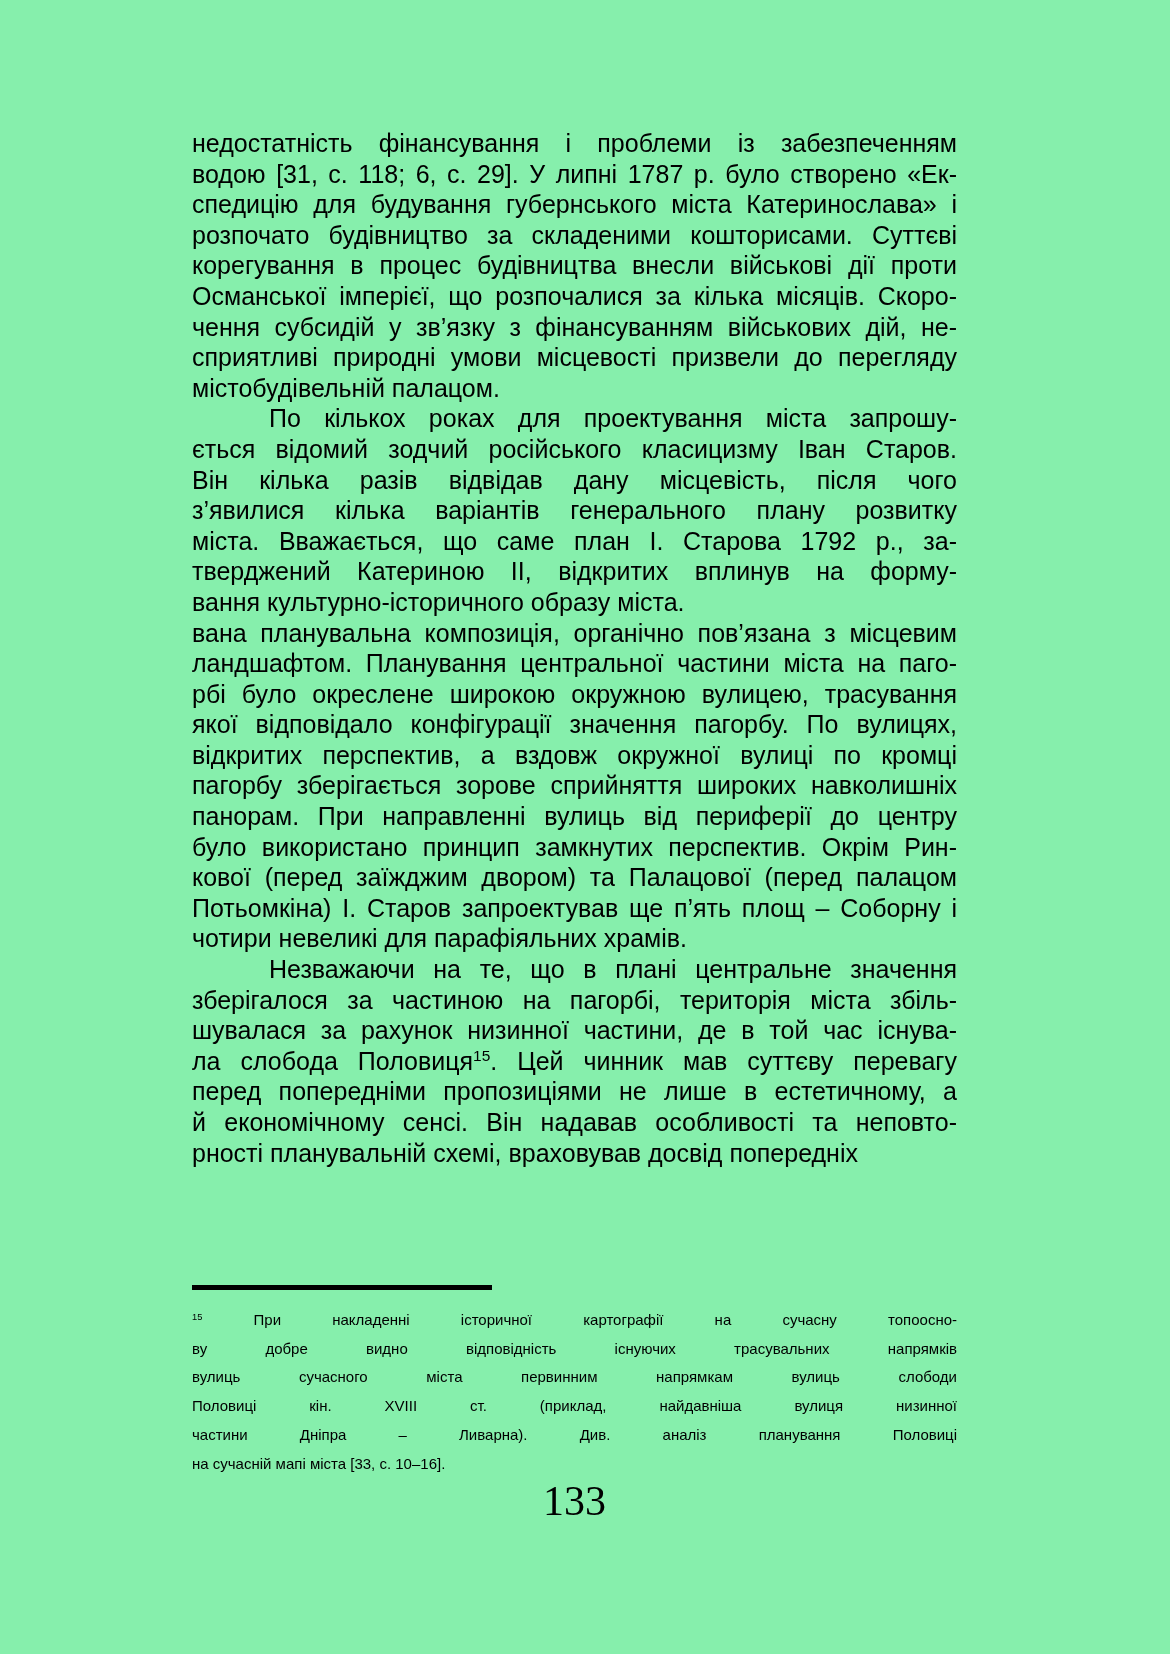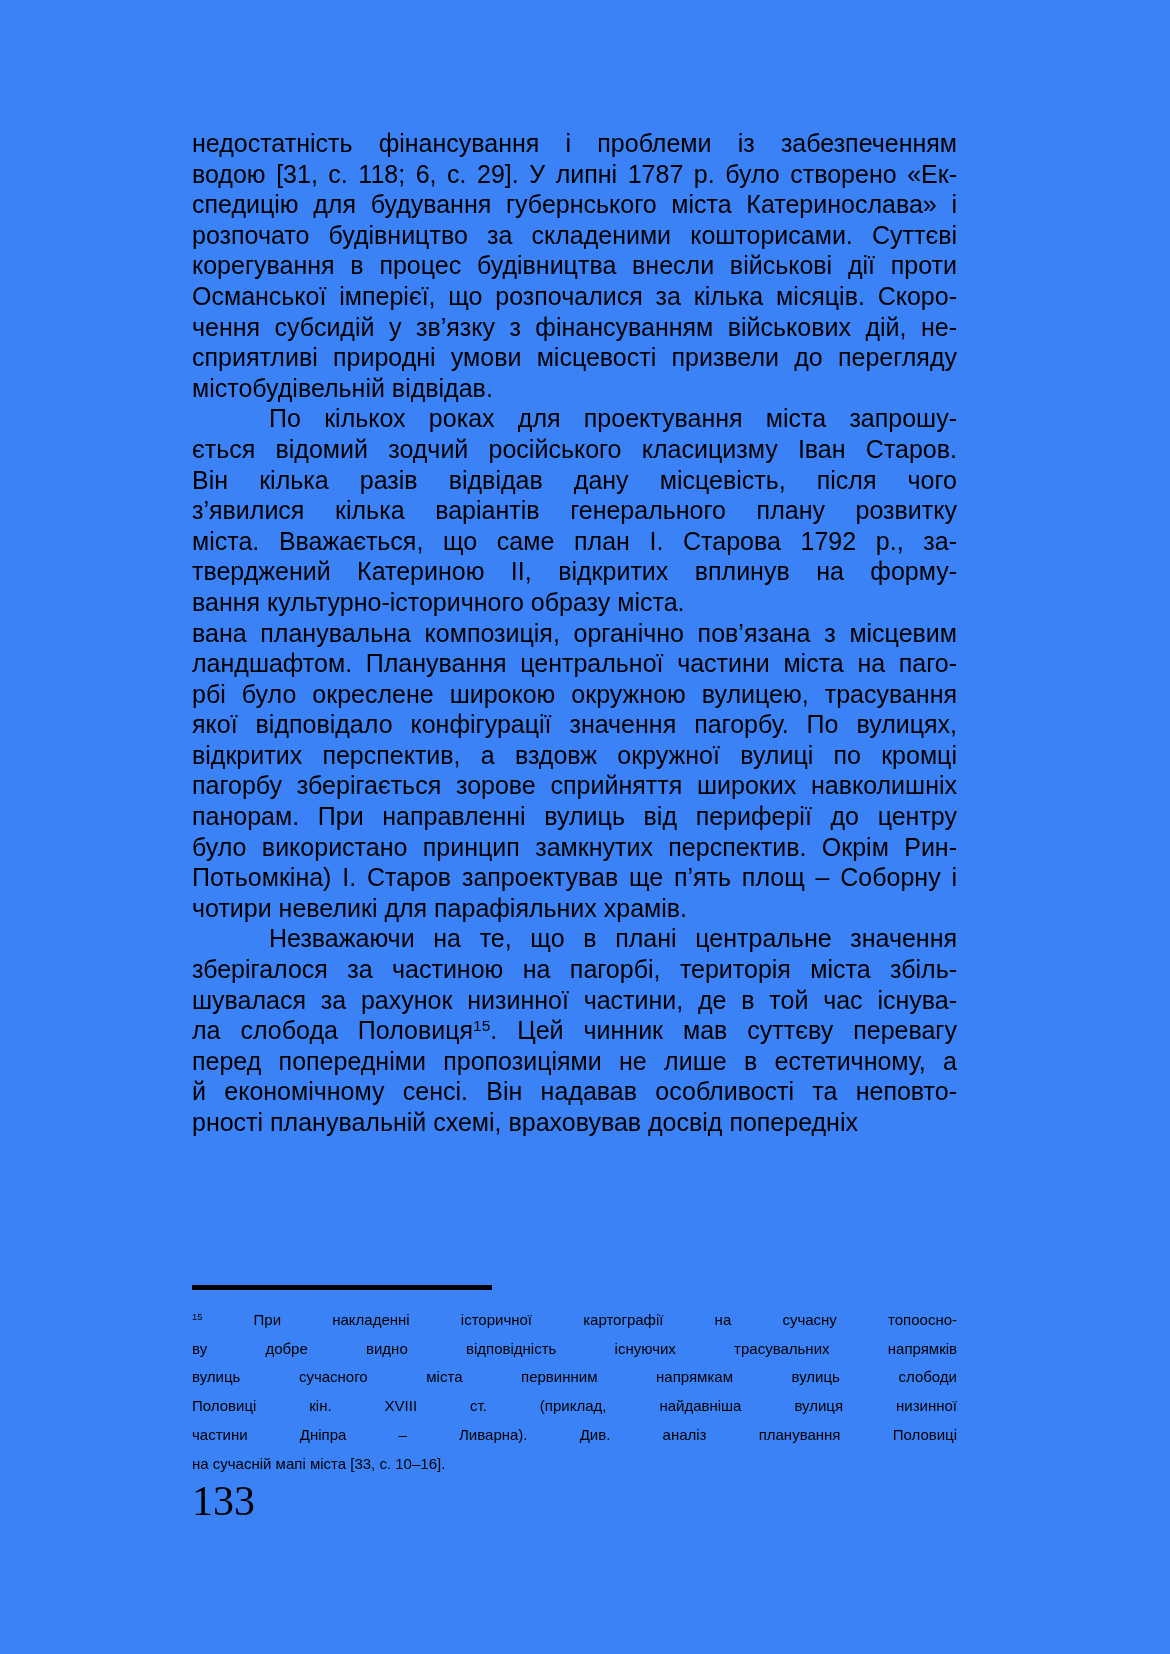--- a/index.html
+++ b/index.html
@@ -5,21 +5,21 @@
 <style>
   html, body {
     margin: 0;
     padding: 0;
     background: #ffffff;
   }
   .page {
     position: relative;
     width: 1170px;
     height: 1654px;
-    background: #3b82f6;
+    background: #86efac;
     color: #000000;
     font-family: "Liberation Sans", "DejaVu Sans", sans-serif;
     overflow: hidden;
   }
   .body-text {
     position: absolute;
     left: 192px;
     top: 128px;
     width: 765px;
     font-size: 25px;
@@ -53,59 +53,61 @@
     top: 1306px;
     width: 765px;
     font-size: 15px;
     line-height: 28.7px;
   }
   .page-number {
     position: absolute;
     left: 192px;
     top: 1480px;
     width: 765px;
+    text-align: center;
     font-family: "Liberation Serif", "DejaVu Serif", serif;
     font-size: 42px;
     line-height: 42px;
   }
 </style>
 </head>
 <body>
 
 <div class="page">
   <div class="body-text">
       <div class="para">
         <div class="line">недостатність фінансування і проблеми із забезпеченням</div>
         <div class="line">водою [31, с. 118; 6, с. 29]. У липні 1787 р. було створено «Ек-</div>
         <div class="line">спедицію для будування губернського міста Катеринослава» і</div>
         <div class="line">розпочато будівництво за складеними кошторисами. Суттєві</div>
         <div class="line">корегування в процес будівництва внесли військові дії проти</div>
         <div class="line">Османської імперієї, що розпочалися за кілька місяців. Скоро-</div>
         <div class="line">чення субсидій у зв’язку з фінансуванням військових дій, не-</div>
         <div class="line">сприятливі природні умови місцевості призвели до перегляду</div>
-        <div class="line last">містобудівельній відвідав.</div>
+        <div class="line last">містобудівельній палацом.</div>
       </div>
       <div class="para">
         <div class="line indent">По кількох роках для проектування міста запрошу-</div>
         <div class="line">ється відомий зодчий російського класицизму Іван Старов.</div>
         <div class="line">Він кілька разів відвідав дану місцевість, після чого</div>
         <div class="line">з’явилися кілька варіантів генерального плану розвитку</div>
         <div class="line">міста. Вважається, що саме план І. Старова 1792 р., за-</div>
         <div class="line">тверджений Катериною II, відкритих вплинув на форму-</div>
         <div class="line last">вання культурно-історичного образу міста.</div>
       </div>
       <div class="para">
         <div class="line">вана планувальна композиція, органічно пов’язана з місцевим</div>
         <div class="line">ландшафтом. Планування центральної частини міста на паго-</div>
         <div class="line">рбі було окреслене широкою окружною вулицею, трасування</div>
         <div class="line">якої відповідало конфігурації значення пагорбу. По вулицях,</div>
         <div class="line">відкритих перспектив, а вздовж окружної вулиці по кромці</div>
         <div class="line">пагорбу зберігається зорове сприйняття широких навколишніх</div>
         <div class="line">панорам. При направленні вулиць від периферії до центру</div>
         <div class="line">було використано принцип замкнутих перспектив. Окрім Рин-</div>
+        <div class="line">кової (перед заїжджим двором) та Палацової (перед палацом</div>
         <div class="line">Потьомкіна) І. Старов запроектував ще п’ять площ – Соборну і</div>
         <div class="line last">чотири невеликі для парафіяльних храмів.</div>
       </div>
       <div class="para">
         <div class="line indent">Незважаючи на те, що в плані центральне значення</div>
         <div class="line">зберігалося за частиною на пагорбі, територія міста збіль-</div>
         <div class="line">шувалася за рахунок низинної частини, де в той час існува-</div>
         <div class="line">ла слобода Половиця<sup class="fnref">15</sup>. Цей чинник мав суттєву перевагу</div>
         <div class="line">перед попередніми пропозиціями не лише в естетичному, а</div>
         <div class="line">й економічному сенсі. Він надавав особливості та неповто-</div>

